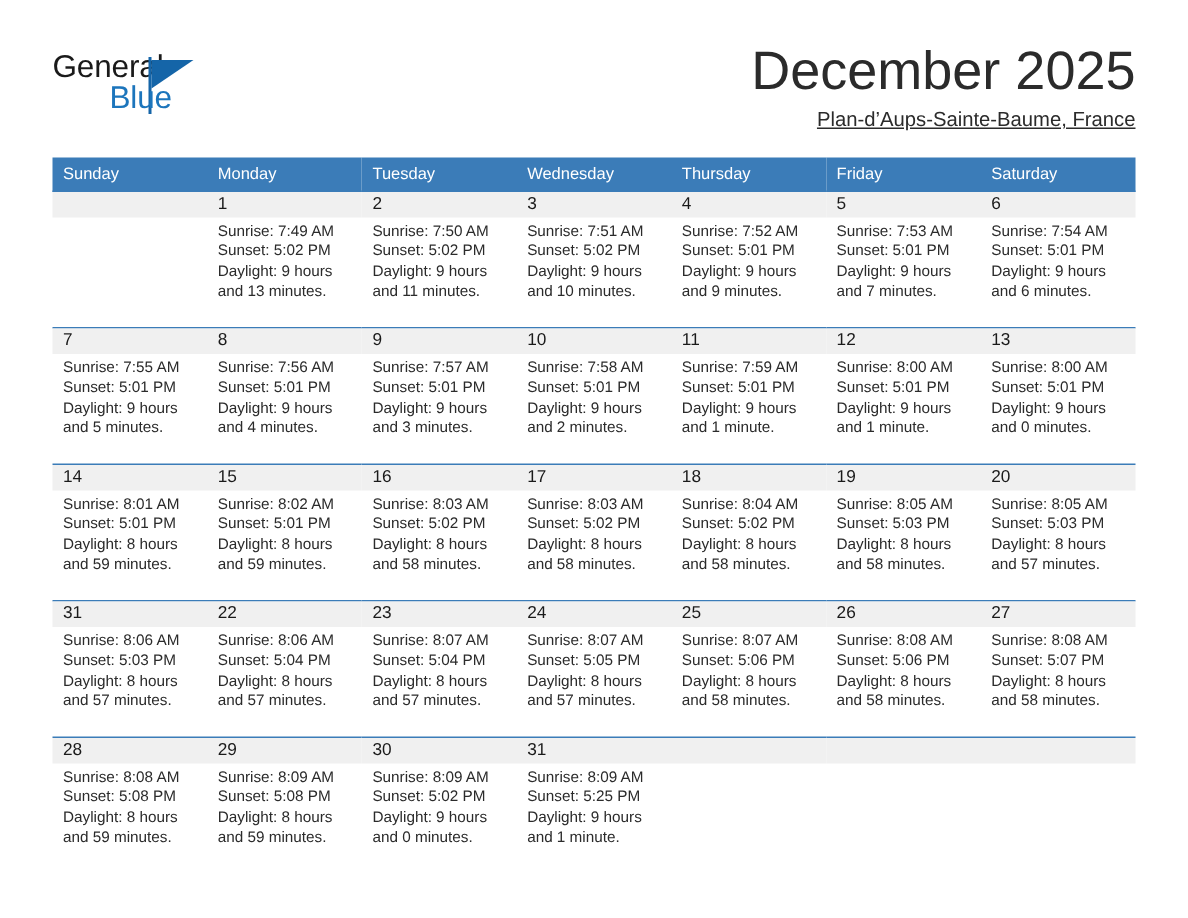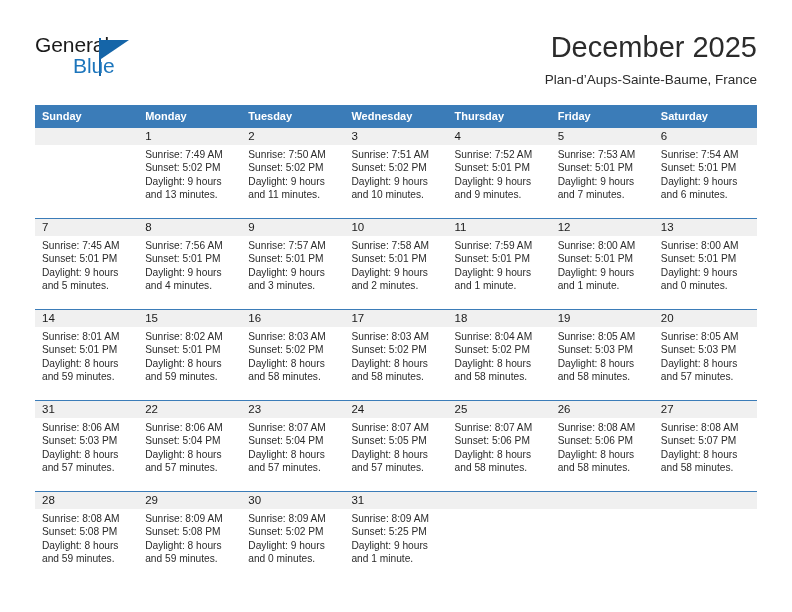--- a/index.html
+++ b/index.html
@@ -72,48 +72,49 @@
     background: #1565a8;
   }
 
   .title-block {
     position: absolute;
     right: 35px;
     top: 30px;
     text-align: right;
   }
   .month-title {
-    font-size: 29px;
+    font-size: 36px;
     color: #2b2b2b;
     font-weight: normal;
     line-height: 34px;
     white-space: nowrap;
   }
   .location {
     font-size: 13.5px;
     color: #2b2b2b;
     line-height: 20px;
     margin-top: 6px;
     white-space: nowrap;
+    text-decoration: underline;
   }
 
   
   .calendar {
     position: absolute;
     left: 35px;
     top: 105px;
     width: 722px;
     border-collapse: collapse;
     table-layout: fixed;
   }
   .calendar th {
     background: #3b7cb8;
     color: #ffffff;
     font-size: 11px;
-    font-weight: bold;
+    font-weight: normal;
     text-align: left;
     padding: 5px 0 5px 7px;
     height: 20px;
     box-sizing: border-box;
     border: none;
   }
   .calendar td {
     vertical-align: top;
     padding: 0;
     width: 103.14px;
@@ -260,21 +261,21 @@
                 <div>and 6 minutes.</div>
               </div>
             </div>
           </td>
         </tr>
         <tr class="week-row">
           <td>
             <div class="daycell">
               <span class="daynum">7</span>
               <div class="info">
-                <div>Sunrise: 7:45 AM</div>
+                <div>Sunrise: 7:55 AM</div>
                 <div>Sunset: 5:01 PM</div>
                 <div>Daylight: 9 hours</div>
                 <div>and 5 minutes.</div>
               </div>
             </div>
           </td>
           <td>
             <div class="daycell">
               <span class="daynum">8</span>
               <div class="info">

